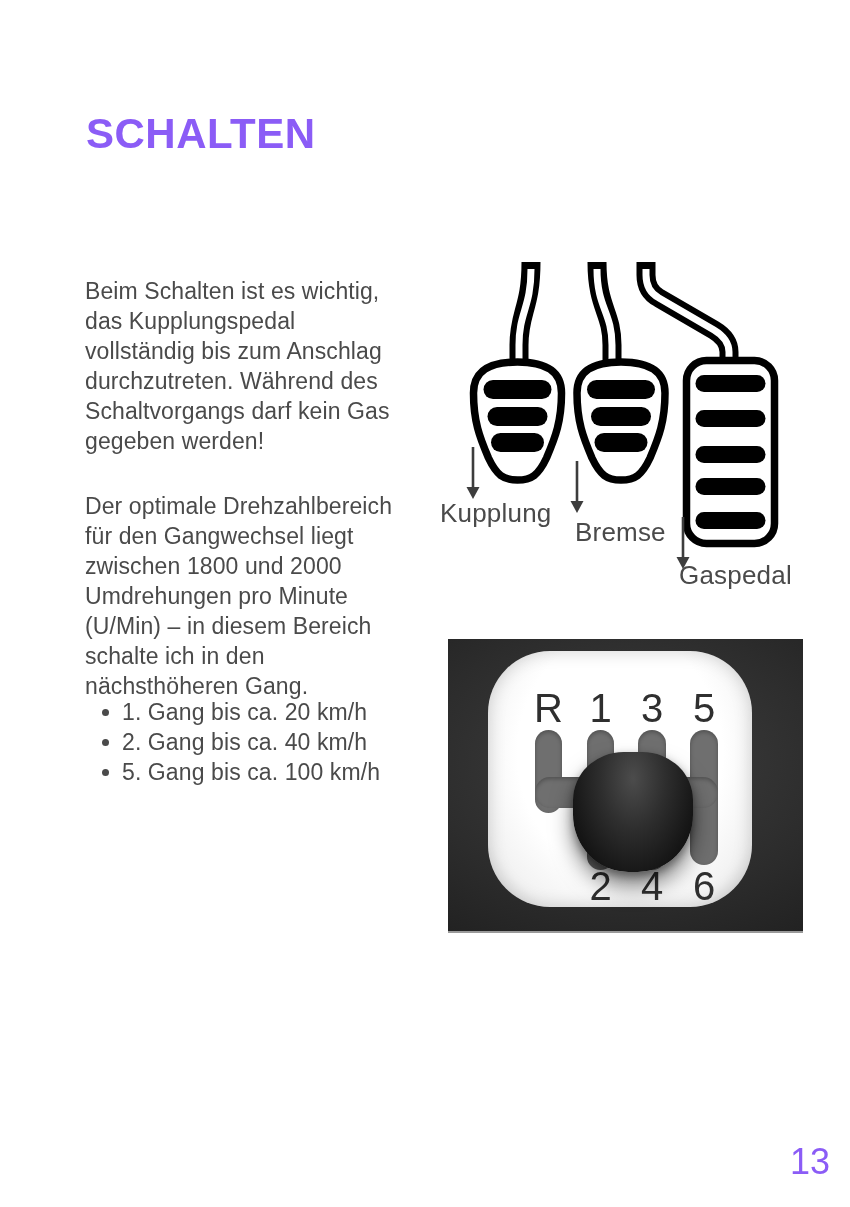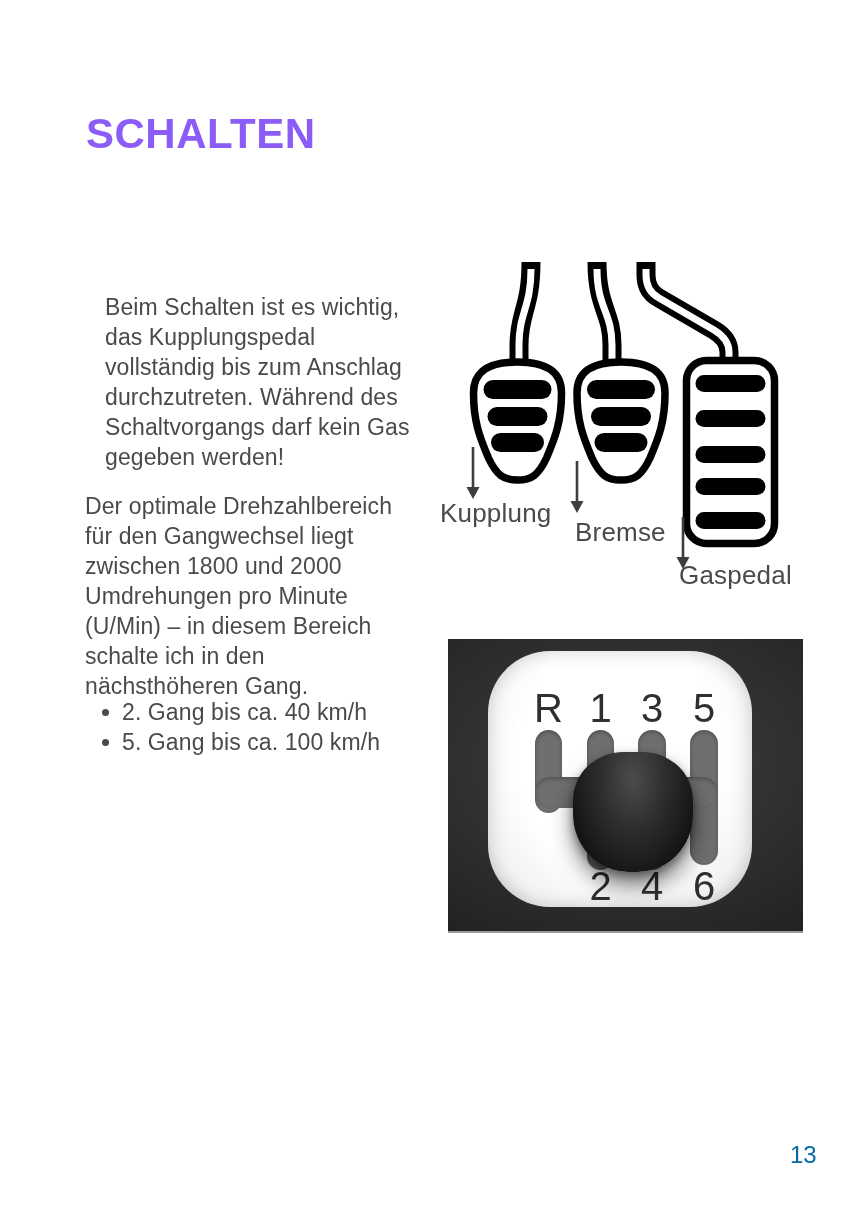--- a/index.html
+++ b/index.html
@@ -10,32 +10,32 @@
   .abs{position:absolute;}
   
   .page-title{
     left:86px;top:83px;font-size:42px;font-weight:800;color:#8b5cf6;
     letter-spacing:.5px;line-height:1.1;
   }
   .bodytext{
     left:85px;width:352px;font-size:23px;line-height:30px;color:#4a4a4a;
     white-space:pre-line;letter-spacing:.1px;
   }
-  .p1{top:269px;margin-left:20px;}
+  .p1{top:253px;}
   .p2{top:468px;}
   ul.gear-list{
     left:85px;top:697px;margin:0;padding:0;list-style:none;
     font-size:23px;line-height:30px;color:#4a4a4a;letter-spacing:.1px;
   }
   ul.gear-list li{position:relative;padding-left:37px;height:30px;}
   ul.gear-list li::before{
     content:'';position:absolute;left:17px;top:12px;width:7px;height:7px;
     border-radius:50%;background:#4a4a4a;
   }
-  .page-number{left:790px;top:1141px;font-size:24px;font-weight:400;color:#0369a1;}
+  .page-number{left:790px;top:1141px;font-size:36px;font-weight:400;color:#8b5cf6;}
   
   .pedal-svg{left:430px;top:250px;}
   .pedal-label{font-size:26px;color:#4a4a4a;letter-spacing:.2px;line-height:1;}
   .lbl-clutch{left:440px;top:500px;}
   .lbl-brake{left:575px;top:519px;}
   .lbl-gas{left:679px;top:562px;text-align:center;}
   
   .gear-photo{
     left:448px;top:639px;width:355px;height:292px;
     background:radial-gradient(ellipse 130% 105% at 50% 42%, #3f3f3f 0%, #2c2c2c 45%, #131313 100%);
@@ -76,20 +76,21 @@
 gegeben werden!</p>
 <p class="abs bodytext p2">Der optimale Drehzahlbereich
 für den Gangwechsel liegt
 zwischen 1800 und 2000
 Umdrehungen pro Minute
 (U/Min) – in diesem Bereich
 schalte ich in den
 nächsthöheren Gang.</p>
 
 <ul class="abs gear-list">
+  <li>1. Gang bis ca. 20 km/h</li>
   <li>2. Gang bis ca. 40 km/h</li>
   <li>5. Gang bis ca. 100 km/h</li>
 </ul>
 
 <svg class="abs pedal-svg" width="370" height="350" viewBox="430 250 370 350">
 
   <g>
     <path d="M 646,262 L 646,275 Q 646,291 659,298 L 714,330 Q 729,339 729,352 L 729,366" fill="none" stroke="#000000" stroke-width="19"></path>
     <path d="M 646,269 L 646,275 Q 646,291 659,298 L 714,330 Q 729,339 729,352 L 729,366" fill="none" stroke="#ffffff" stroke-width="7"></path>
 

